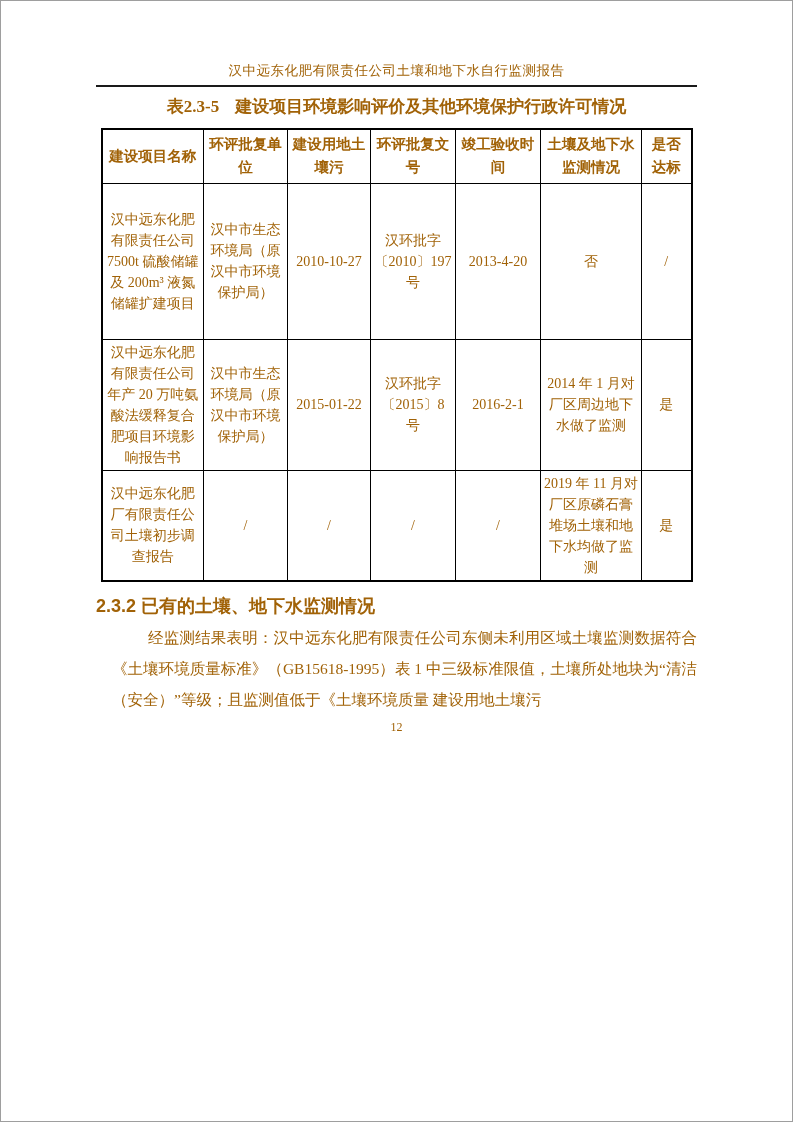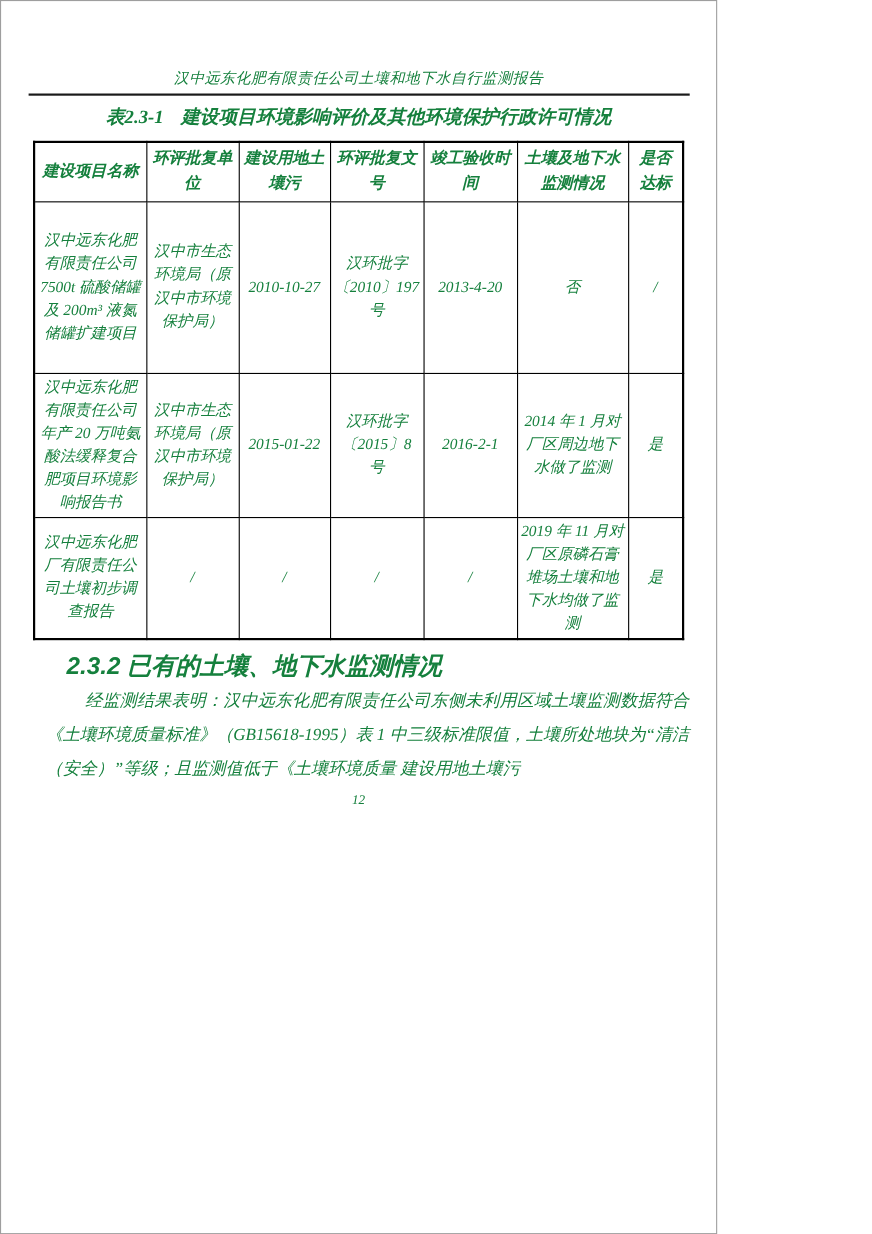--- a/index.html
+++ b/index.html
@@ -1,26 +1,25 @@
 <!DOCTYPE html>
 <html><head>
 <meta charset="utf-8">
 <style>
   html, body { margin: 0; padding: 0; background: #ffffff; }
   .page {
     position: relative;
-    width: 652px;
+    width: 793px;
     height: 1122px;
     box-sizing: border-box;
     background: #ffffff;
     border: 1px solid #9e9e9e;
     font-family: "Liberation Serif", "DejaVu Serif", serif;
-    color: #15803d;
+    color: #a16207;
     overflow: hidden;
-    font-style: italic;
   }
   .content {
     width: 601px;
     margin: 0 auto;
     padding-top: 60px;
   }
   .doc-header {
     text-align: center;
     font-size: 13.5px;
     line-height: 20px;
@@ -64,24 +63,23 @@
   .para {
     text-align: justify;
     font-size: 15.5px;
     line-height: 31px;
     margin: 0 0 0 8px;
   }
   .para-1 { margin-top: 4px; text-indent: 44px; }
   .section-heading {
     margin-top: 8px;
     font-weight: bold;
-    font-size: 22px;
+    font-size: 18px;
     line-height: 32px;
     font-family: "Liberation Sans", "DejaVu Sans", sans-serif;
-    margin-left: 35px;
   }
   .sub-heading {
     margin-top: 26px;
     padding-left: 62px;
     font-weight: bold;
     font-size: 16.5px;
     line-height: 32px;
   }
   .para-2 { margin-top: 4px; text-indent: 30px; }
   .para-3 { margin-left: 16px; text-indent: 36px; }
@@ -96,21 +94,21 @@
 <body>
 
 <div class="page">
   <div class="content">
 
     <div class="doc-header">
       <span>汉中远东化肥有限责任公司土壤和地下水自行监测报告</span>
     </div>
 
     <div class="table-caption">
-      <span class="cap-label">表2.3-1</span><span class="cap-text">建设项目环境影响评价及其他环境保护行政许可情况</span>
+      <span class="cap-label">表2.3-5</span><span class="cap-text">建设项目环境影响评价及其他环境保护行政许可情况</span>
     </div>
 
     <table class="approval">
       <colgroup>
         <col style="width:102px">
           <col style="width:84px">
           <col style="width:83px">
         <col style="width:85px">
           <col style="width:85px">
           <col style="width:101px">

